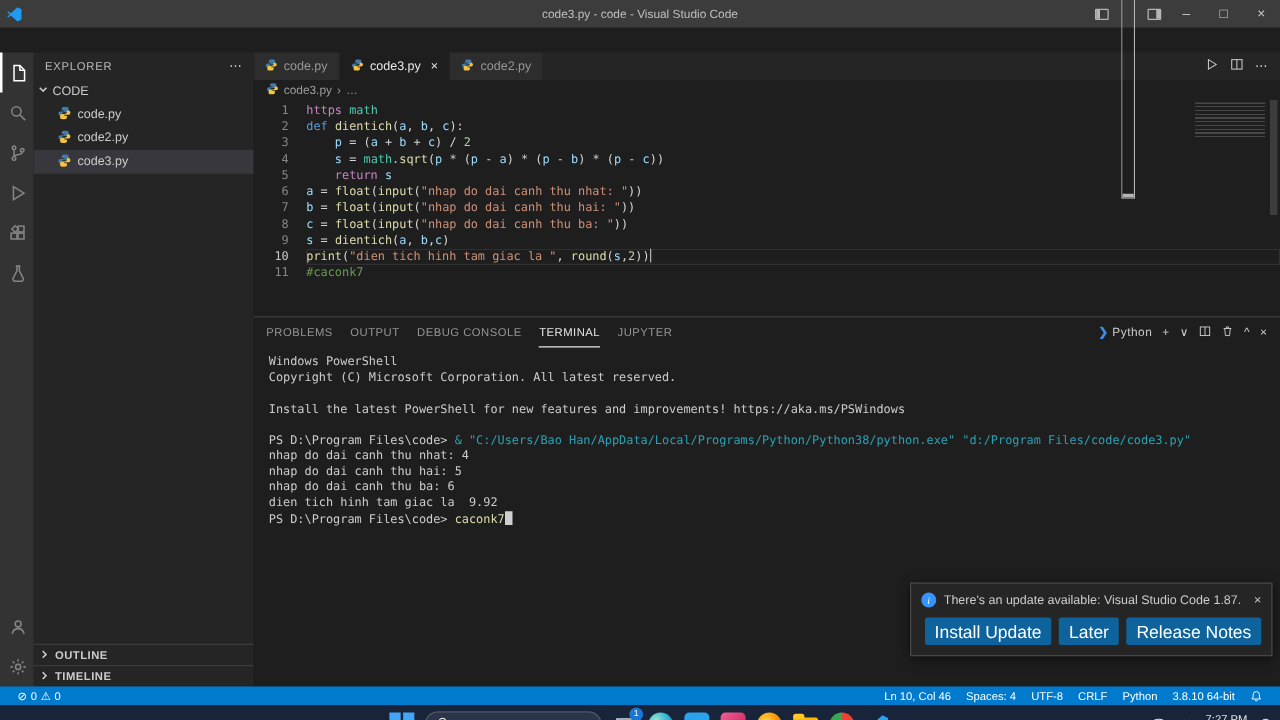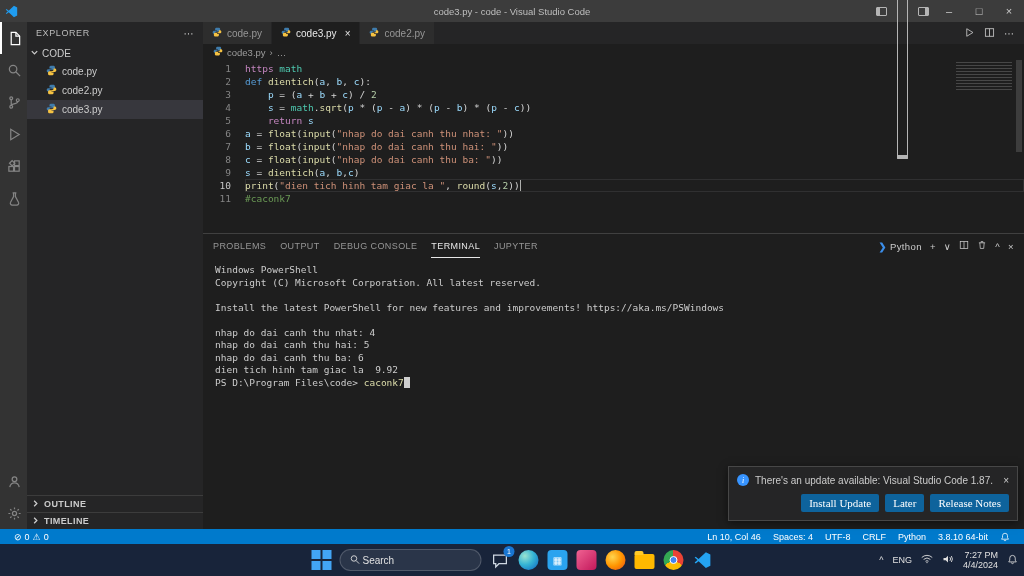--- a/index.html
+++ b/index.html
@@ -14,21 +14,21 @@
   .menu{padding:0 7px;line-height:22px;cursor:default;}
   .tb-title{position:absolute;left:50%;transform:translateX(-50%);color:#bfbfbf;white-space:nowrap;}
   .tb-right{margin-left:auto;display:flex;align-items:center;height:100%;}
   .lay{width:11px;height:9px;border:1px solid #b5b5b5;border-radius:1px;position:relative;margin:0 5px;display:inline-block;}
   .lay.side::before{content:"";position:absolute;left:0;top:0;bottom:0;width:3px;background:#b5b5b5;}
   .lay.panel::before{content:"";position:absolute;left:0;right:0;bottom:0;height:3px;background:#b5b5b5;}
   .lay.right::before{content:"";position:absolute;right:0;top:0;bottom:0;width:3px;background:#b5b5b5;}
   .winbtn{width:30px;height:22px;display:flex;align-items:center;justify-content:center;font-size:11px;color:#ccc;}
 
   
-  .main{display:flex;height:507px;}
+  .main{display:flex;height:507px;margin-top:20px;}
 
   .activitybar{width:27px;background:#333;display:flex;flex-direction:column;align-items:stretch;flex:none;}
   .act{height:32px;display:flex;align-items:center;justify-content:center;border-left:2px solid transparent;color:#858585;}
   .act.active{border-left-color:#fff;color:#fff;}
   .act svg{stroke:currentColor;fill:none;stroke-width:1.3;}
   .act-spacer{flex:1;}
 
   .sidebar{width:176px;background:#252526;flex:none;display:flex;flex-direction:column;font-size:10px;}
   .sb-header{height:22px;display:flex;align-items:center;padding:0 9px;font-size:9px;letter-spacing:.6px;color:#bbb;}
   .sb-header .more{margin-left:auto;font-size:10px;color:#ccc;}
@@ -80,21 +80,21 @@
 
   
   .toast{position:absolute;right:6px;top:466px;width:290px;background:#252526;border:1px solid #474747;
          box-shadow:0 2px 8px rgba(0,0,0,.5);padding:7px 8px 8px 8px;font-size:10px;z-index:30;}
   .toast-row{display:flex;align-items:center;gap:6px;}
   .info-badge{width:12px;height:12px;border-radius:50%;background:#3794ff;color:#fff;font-size:8px;font-style:italic;
               display:flex;align-items:center;justify-content:center;flex:none;font-family:"Liberation Serif",serif;}
   .toast-msg{flex:1;color:#ccc;white-space:nowrap;overflow:hidden;}
   .toast-close{color:#ccc;margin-left:4px;}
   .toast-btns{display:flex;justify-content:flex-end;gap:6px;margin-top:8px;}
-  .toast-btn{background:#0e639c;color:#fff;font-size:11px;padding:3px 8px;border-radius:2px;font-family:Liberation Serif, serif;}
+  .toast-btn{background:#0e639c;color:#fff;font-size:14px;padding:3px 8px;border-radius:2px;}
 
   
   .statusbar{height:15px;background:#007acc;color:#fff;display:flex;align-items:center;font-size:9px;padding:0 10px;gap:4px;}
   .sb-item{display:flex;align-items:center;gap:3px;padding:0 4px;}
   .sb-right{margin-left:auto;display:flex;align-items:center;gap:4px;text-align:right;}
   .statusbar svg{stroke:#fff;fill:none;stroke-width:1.2;}
 
   
   .taskbar{height:32px;background:#18243a;position:relative;display:flex;align-items:center;}
   .tk-center{position:absolute;left:50%;transform:translateX(-50%);display:flex;align-items:center;gap:7px;height:100%;}
@@ -347,20 +347,21 @@
             <span>^</span>
             <span>×</span>
           </div>
         </div>
         <div class="terminal">
             <div class="tm-line"><span class="tm-w">Windows PowerShell</span></div>
             <div class="tm-line"><span class="tm-w">Copyright (C) Microsoft Corporation. All latest reserved.</span></div>
             <div class="tm-line">&nbsp;</div>
             <div class="tm-line"><span class="tm-w">Install the latest PowerShell for new features and improvements! https://aka.ms/PSWindows</span></div>
             <div class="tm-line">&nbsp;</div>
+            <div class="tm-line"><span class="tm-w">PS D:\Program Files\code&gt; </span><span class="tm-cy">&amp; "C:/Users/Bao Han/AppData/Local/Programs/Python/Python38/python.exe" "d:/Program Files/code/code3.py"</span></div>
             <div class="tm-line"><span class="tm-w">nhap do dai canh thu nhat: 4</span></div>
             <div class="tm-line"><span class="tm-w">nhap do dai canh thu hai: 5</span></div>
             <div class="tm-line"><span class="tm-w">nhap do dai canh thu ba: 6</span></div>
             <div class="tm-line"><span class="tm-w">dien tich hinh tam giac la  9.92</span></div>
             <div class="tm-line"><span class="tm-w">PS D:\Program Files\code&gt; </span><span class="tm-y">caconk7</span><span class="tm-cursor"></span></div>
           </div>
       </div>
     </div>
   </div>
 

